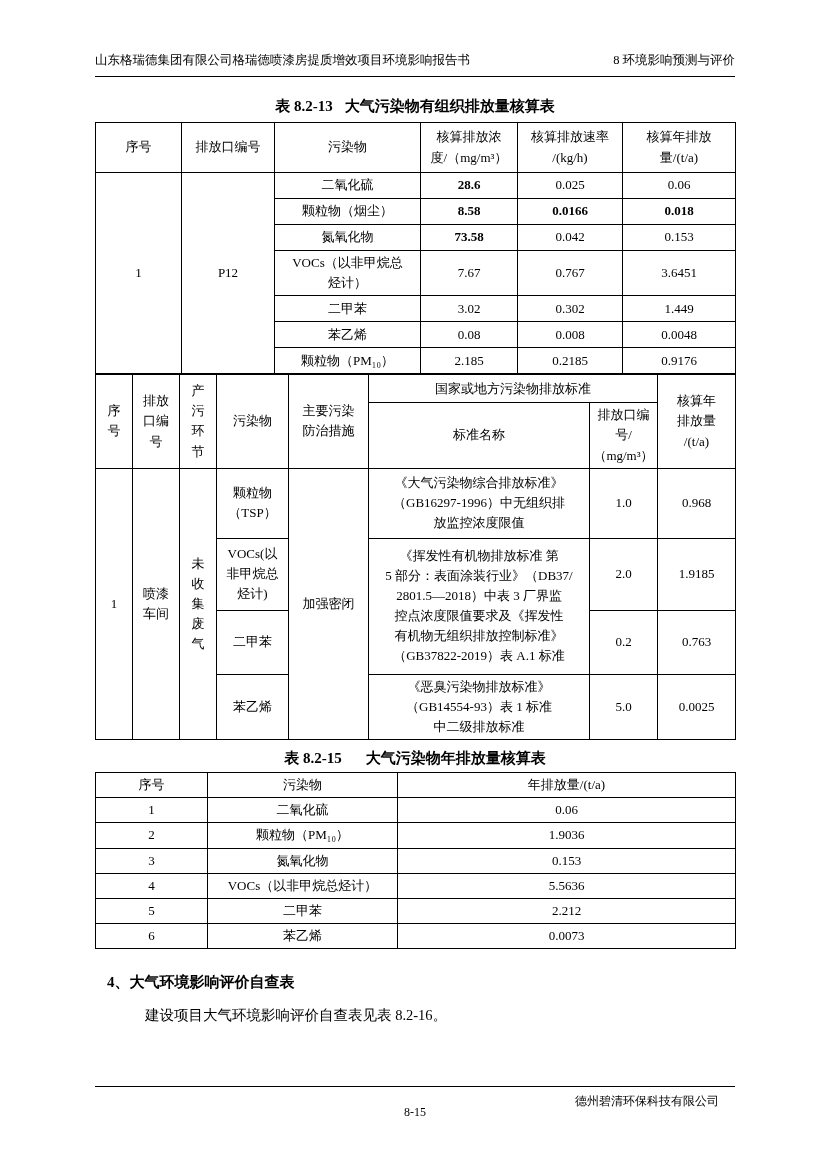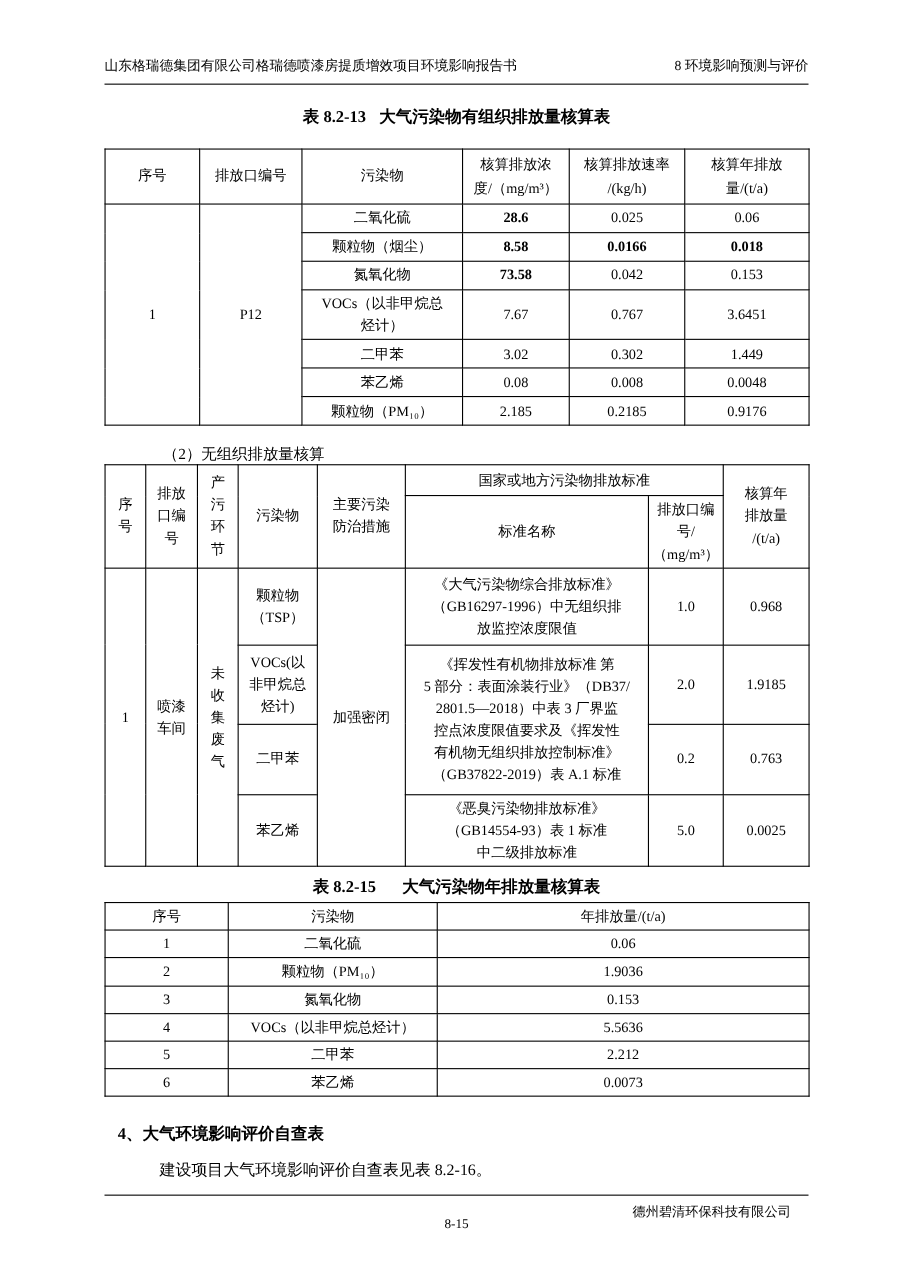--- a/index.html
+++ b/index.html
@@ -20,21 +20,21 @@
     border-bottom: 1px solid #000;
     font-size: 12.5px;
     gap: 12px;
   }
   .hdr span { white-space: nowrap; }
 
   
   .tbl-title { text-align: center; font-weight: bold; font-size: 15px; }
   .tbl-title .lbl { margin-right: 12px; }
   .tbl-title.wide .lbl { margin-right: 24px; }
-  .title-1 { margin-top: 20px; margin-bottom: 19px; }
+  .title-1 { margin-top: 20px; margin-bottom: 6px; }
   .title-2 { margin-top: 7px; margin-bottom: 4px; }
   .title-3 { margin-top: 9px; margin-bottom: 4px; }
 
   
   table { border-collapse: collapse; width: 640px; table-layout: fixed; }
   td {
     border: 1px solid #000;
     text-align: center; vertical-align: middle;
     font-size: 13px; line-height: 1.55;
     padding: 2px 3px;
@@ -140,21 +140,20 @@
     </tr>
     <tr class="dr">
       <td>颗粒物（PM₁₀）</td>
       <td>2.185</td>
       <td>0.2185</td>
       <td>0.9176</td>
     </tr>
   </tbody>
     </table>
 
-  <p class="sect">（2）无组织排放量核算</p>
 
   <table class="t2">
     <colgroup>
       <col style="width:37px">
         <col style="width:47px">
         <col style="width:37px">
         <col style="width:72px">
       <col style="width:80px">
         <col style="width:221px">
         <col style="width:68px">

